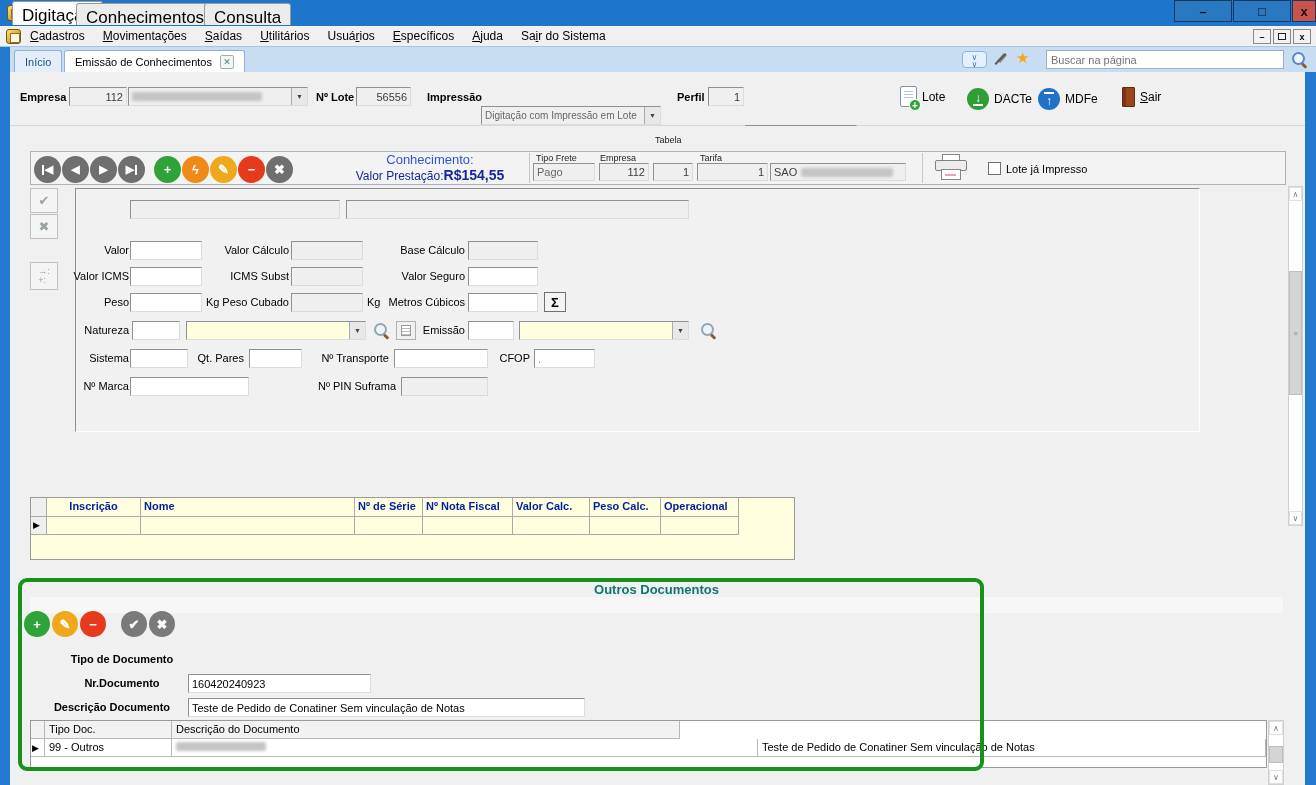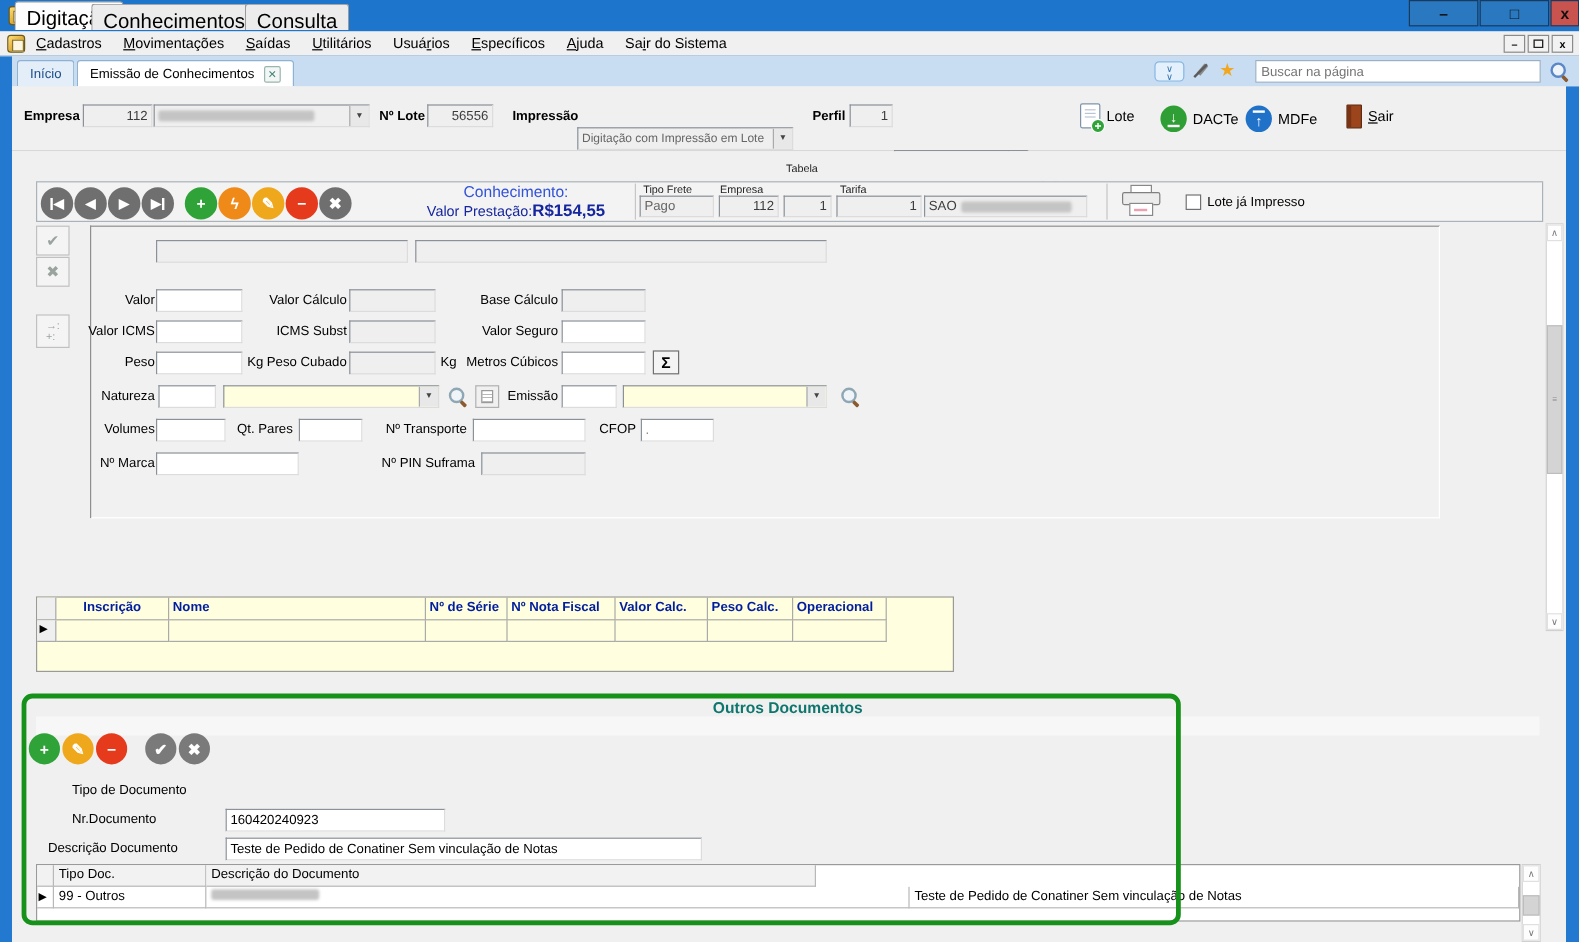--- a/index.html
+++ b/index.html
@@ -136,21 +136,21 @@
   .g1row { display:flex; }
   .g1cell { border-right:1px solid #aaa; border-bottom:1px solid #aaa; height:19px; padding:2px 3px; overflow:hidden; white-space:nowrap; }
   .g1cell.hdr { font-weight:bold; color:#001e9e; }
   .g1cell.body { height:18px; }
   .selcell { background:#efefef; }
 
   .outros-stripe { position:absolute; left:30px; top:597px; width:1253px; height:16px; background:#f7f7f7; }
   .outros-title { position:absolute; left:30px; top:582px; width:1253px; text-align:center; color:#0f766e; font-weight:bold; font-size:13px; }
   .ocircle { position:absolute; width:26px; height:26px; border-radius:50%; color:#fff; display:flex; align-items:center;
       justify-content:center; font-size:13px; font-weight:bold; top:611px; }
-  .olabel { position:absolute; text-align:left; font-size:11px; white-space:nowrap; padding-top:3px; }
+  .olabel { position:absolute; text-align:center; font-size:11px; white-space:nowrap; padding-top:3px;font-weight:bold; }
 
   .grid2 { position:absolute; left:30px; top:720px; width:1237px; height:48px; background:#fff; border:1px solid #9a9a9a; }
   .g2cell { border-right:1px solid #b8b8b8; border-bottom:1px solid #b8b8b8; height:18px; padding:2px 4px; overflow:hidden; white-space:nowrap; }
   .g2cell.hdr { background:#f2f2f2; }
 
   .greenbox { position:absolute; left:18px; top:578px; width:966px; height:193px; border:4px solid #169119; border-radius:9px; pointer-events:none; }
 
   u { text-decoration:underline; }
 </style>
 </head>
@@ -392,21 +392,21 @@
     <div class="mini-grid-btn" style="left:320px; top:132px;">
       <span class="mini-grid-icon"></span>
     </div>
     <span class="fl" style="left:309px; top:132px; width:80px;">Emissão</span>
     <div class="ff field" style="left:392px; top:132px; width:46px;"></div>
     <div class="ff field yellow combo" style="left:443px; top:132px; width:170px;">
       <span class="dd">▼</span>
     </div>
     <div class="mag" style="position:absolute; left:625px; top:134px;"></div>
 
-    <span class="fl" style="left:-25px; top:160px; width:78px;">Volumes</span>
+    <span class="fl" style="left:-25px; top:160px; width:78px;">Sistema</span>
     <div class="ff field" style="left:54px; top:160px; width:58px;"></div>
     <span class="fl" style="left:110px; top:160px; width:58px;">Qt. Pares</span>
     <div class="ff field" style="left:173px; top:160px; width:53px;"></div>
     <span class="fl" style="left:230px; top:160px; width:83px;">Nº Transporte</span>
     <div class="ff field" style="left:318px; top:160px; width:94px;"></div>
     <span class="fl" style="left:400px; top:160px; width:54px;">CFOP</span>
     <div class="ff field" style="left:458px; top:160px; width:61px; color:#888;">
       <span>.</span>
     </div>
 

